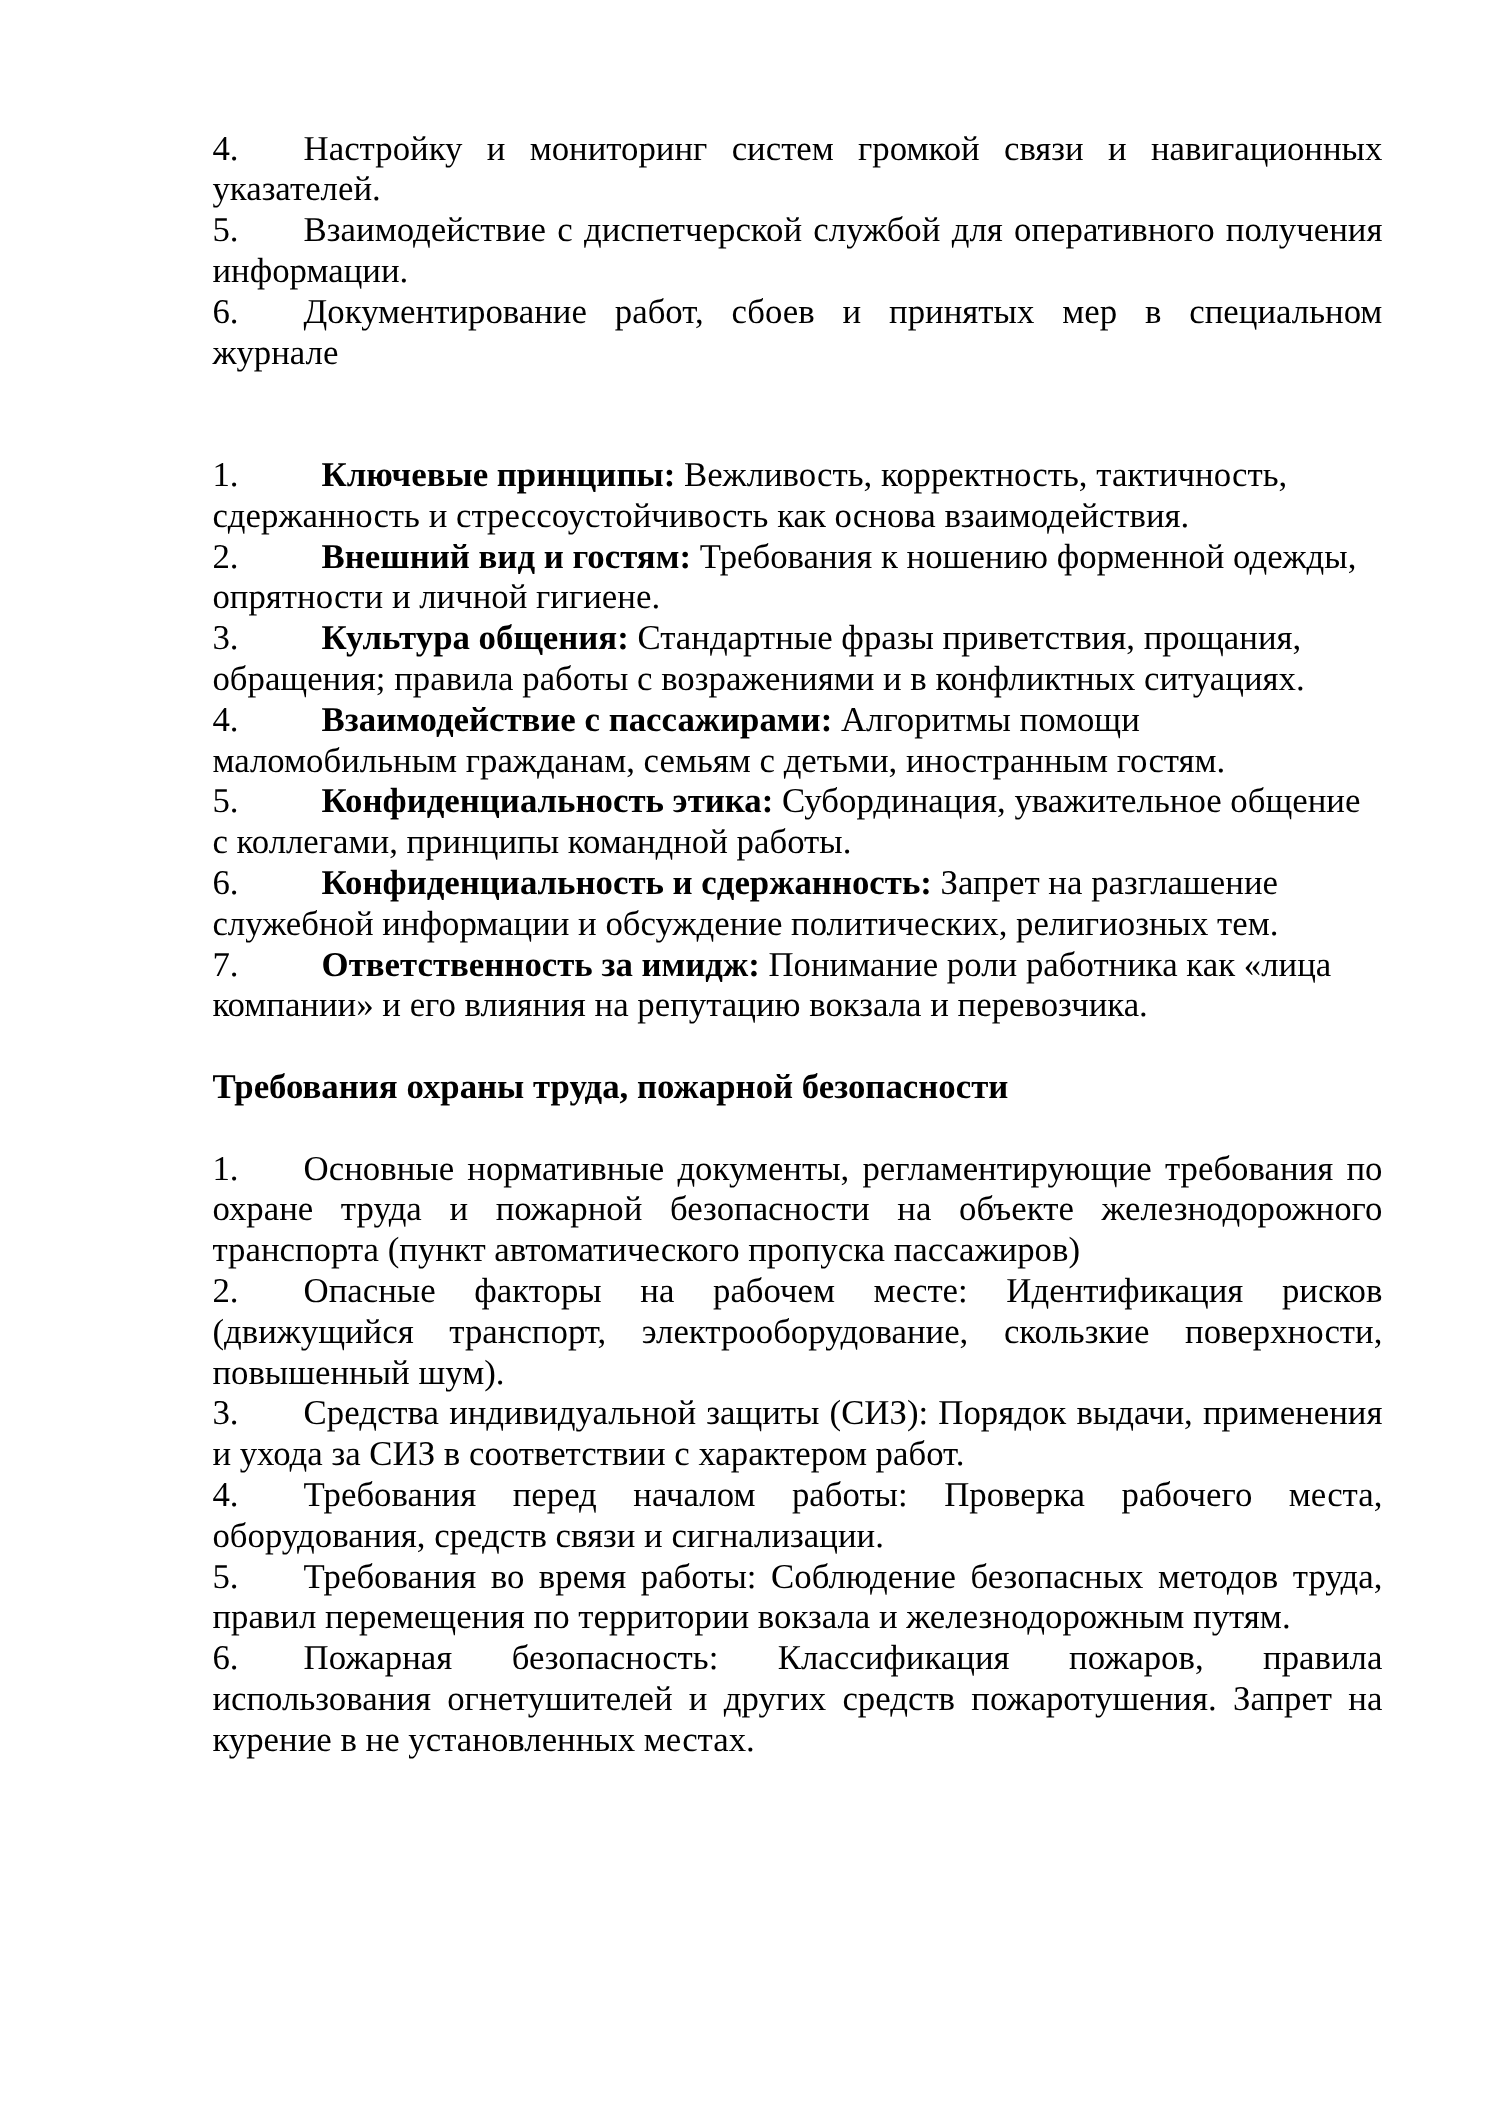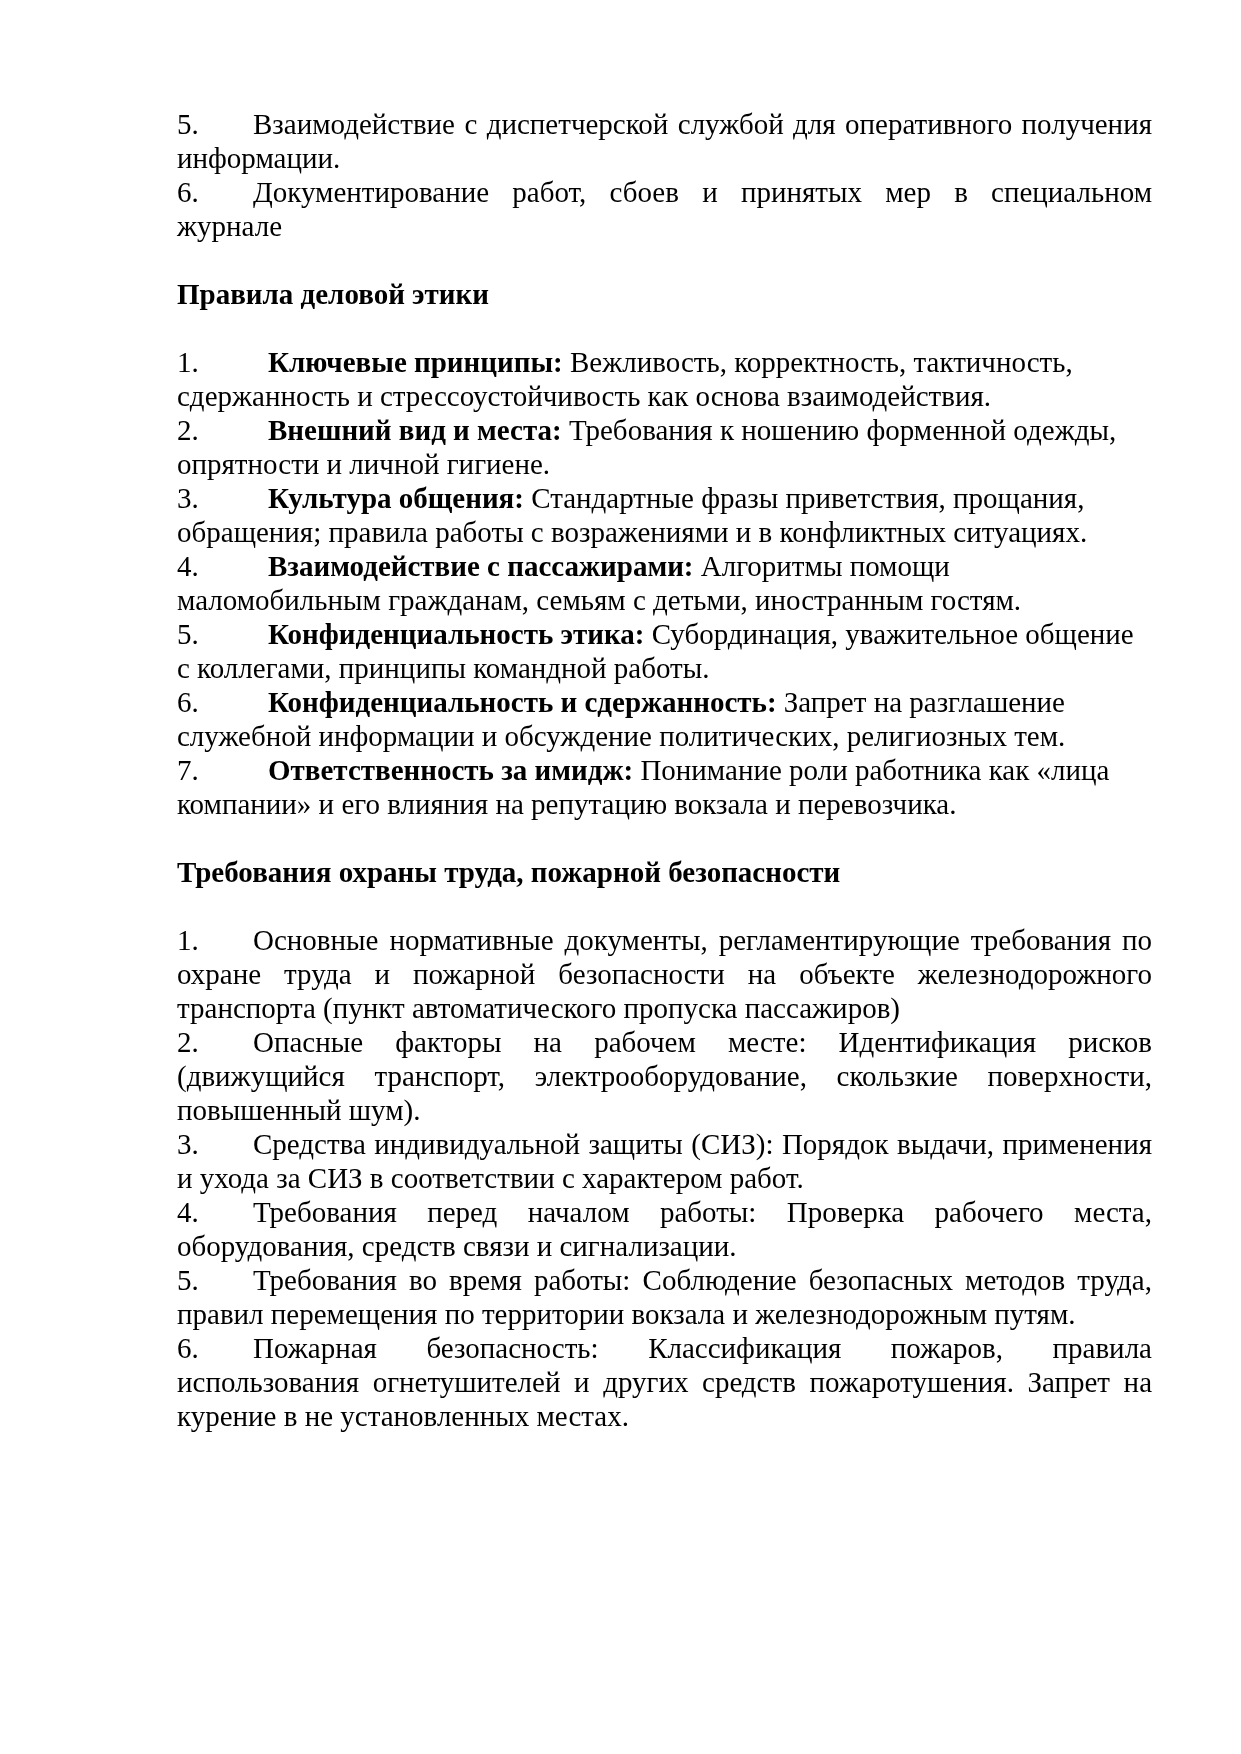--- a/index.html
+++ b/index.html
@@ -39,33 +39,33 @@
     font-weight: bold;
   }
   .blank { height: 34px; }
 </style>
 </head>
 <body>
 
 <div class="page">
 
   <section class="list justify">
+      <p class="li"><span class="num">4.</span>Настройку и мониторинг систем громкой связи и навигационных указателей.</p>
       <p class="li"><span class="num">5.</span>Взаимодействие с диспетчерской службой для оперативного получения информации.</p>
       <p class="li"><span class="num">6.</span>Документирование работ, сбоев и принятых мер в специальном журнале</p>
     </section>
 
   <div class="blank"></div>
 
-  <h2 class="heading">Правила деловой этики</h2>
 
   <div class="blank"></div>
 
   <section class="list">
       <p class="li"><span class="num">1.</span><span class="term">Ключевые принципы:</span> Вежливость, корректность, тактичность, сдержанность и стрессоустойчивость как основа взаимодействия.</p>
-      <p class="li"><span class="num">2.</span><span class="term">Внешний вид и места:</span> Требования к ношению форменной одежды, опрятности и личной гигиене.</p>
+      <p class="li"><span class="num">2.</span><span class="term">Внешний вид и гостям:</span> Требования к ношению форменной одежды, опрятности и личной гигиене.</p>
       <p class="li"><span class="num">3.</span><span class="term">Культура общения:</span> Стандартные фразы приветствия, прощания, обращения; правила работы с возражениями и в конфликтных ситуациях.</p>
       <p class="li"><span class="num">4.</span><span class="term">Взаимодействие с пассажирами:</span> Алгоритмы помощи маломобильным гражданам, семьям с детьми, иностранным гостям.</p>
       <p class="li"><span class="num">5.</span><span class="term">Конфиденциальность этика:</span> Субординация, уважительное общение с коллегами, принципы командной работы.</p>
       <p class="li"><span class="num">6.</span><span class="term">Конфиденциальность и сдержанность:</span> Запрет на разглашение служебной информации и обсуждение политических, религиозных тем.</p>
       <p class="li"><span class="num">7.</span><span class="term">Ответственность за имидж:</span> Понимание роли работника как «лица компании» и его влияния на репутацию вокзала и перевозчика.</p>
     </section>
 
   <div class="blank"></div>
 
   <h2 class="heading">Требования охраны труда, пожарной безопасности</h2>

